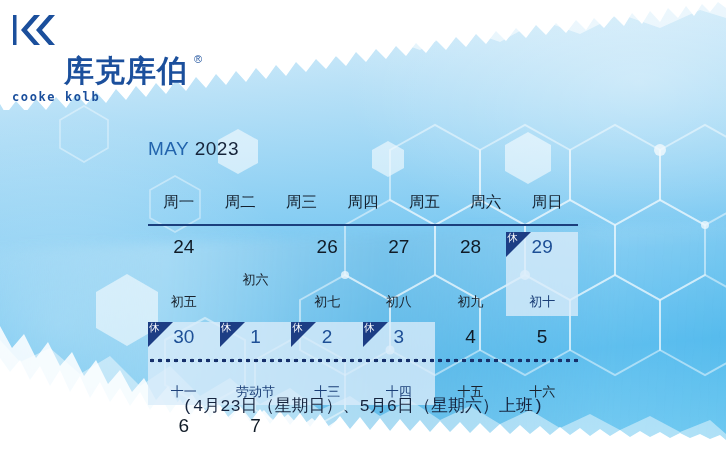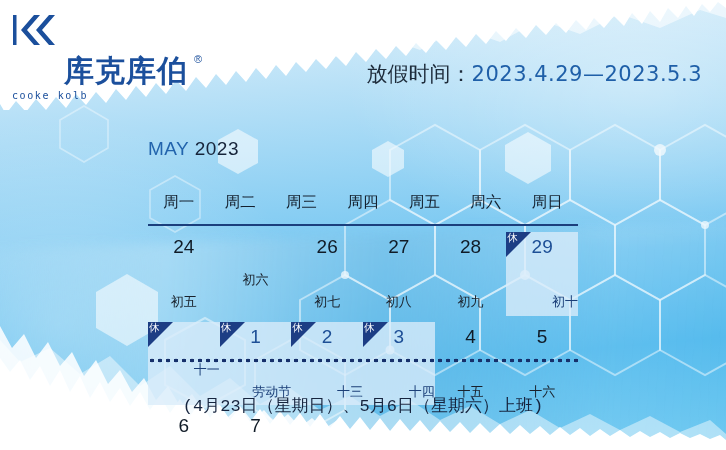--- a/index.html
+++ b/index.html
@@ -74,24 +74,24 @@
     position: absolute;
     right: -14px;
     top: -3px;
     font-size: 11px;
     color: #1b4f9c;
   }
   .logo-en {
     position: absolute;
     left: -52px;
     top: 34px;
-    font-size: 10px;
+    font-size: 12px;
     letter-spacing: 1.6px;
     color: #1b4f9c;
-    font-weight: normal;
+    font-weight: bold;
     font-family: "DejaVu Sans Mono", monospace;
     white-space: nowrap;
   }
 
   
   .holiday-line {
     position: absolute;
     right: 24px;
     top: 60px;
     z-index: 6;
@@ -164,21 +164,21 @@
     font-family: "Liberation Sans", sans-serif;
   }
   .day.holiday .num { color: #1d4f96; }
   .day .sub {
     font-size: 13px;
     line-height: 1.25;
     color: #19212b;
     font-family: "DejaVu Sans", "Liberation Sans", sans-serif;
     margin-top: 36px;
   }
-  .day.holiday .sub { color: #1b3f78; text-align: right; }
+  .day.holiday .sub { color: #1b3f78; }
   .rest-badge {
     position: absolute;
     left: 0;
     top: 0;
     width: 25px;
     height: 25px;
     overflow: hidden;
   }
   .rest-badge::before {
     content: "";
@@ -292,23 +292,20 @@
         <polygon points="24,18 37,3 43,3 30,18 43,33 37,33" fill="#1b4f9c"></polygon>
       </svg>
     </div>
     <div class="logo-text-wrap">
       <span class="logo-cn">库克库伯</span>
       <span class="logo-reg">®</span>
       <span class="logo-en">cooke kolb</span>
     </div>
   </div>
 
-  <div class="holiday-line">
-    <span>放假时间：</span><span class="range">2023.4.29—2023.5.3</span>
-  </div>
 
 
   <div class="cal">
     <div class="cal-title">
       <span class="m">MAY</span>
       <span class="y">2023</span>
     </div>
     <div class="week-row" id="weekday-row">
         <div>周一</div>
         <div>周二</div>
@@ -343,20 +340,21 @@
           <div class="rest-badge">
             <span>休</span>
           </div>
           <div class="num">29</div>
           <div class="sub">初十</div>
         </div>
         <div class="day holiday">
           <div class="rest-badge">
             <span>休</span>
           </div>
+          <div class="num">30</div>
           <div class="sub">十一</div>
         </div>
         <div class="day holiday">
           <div class="rest-badge">
             <span>休</span>
           </div>
           <div class="num">1</div>
           <div class="sub">劳动节</div>
         </div>
         <div class="day holiday">

